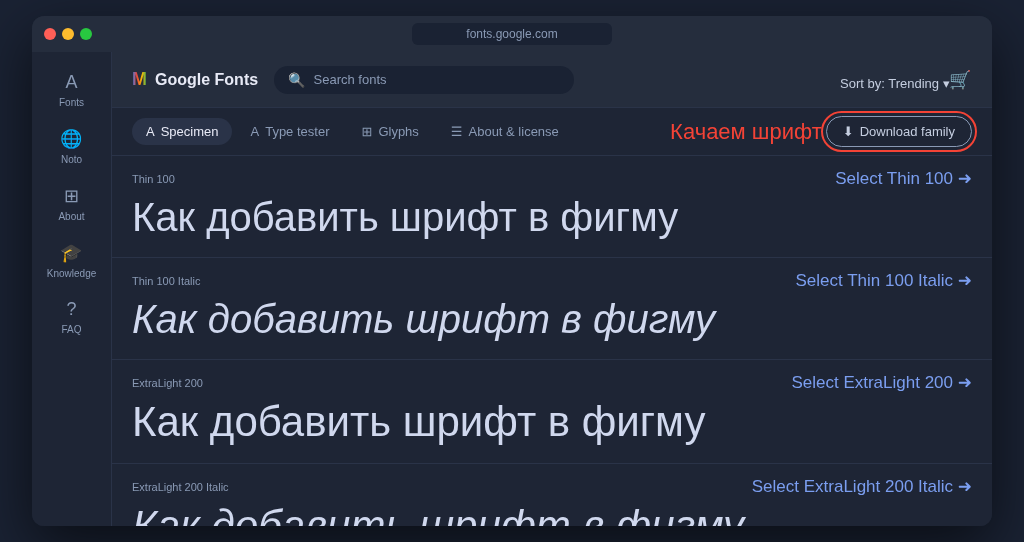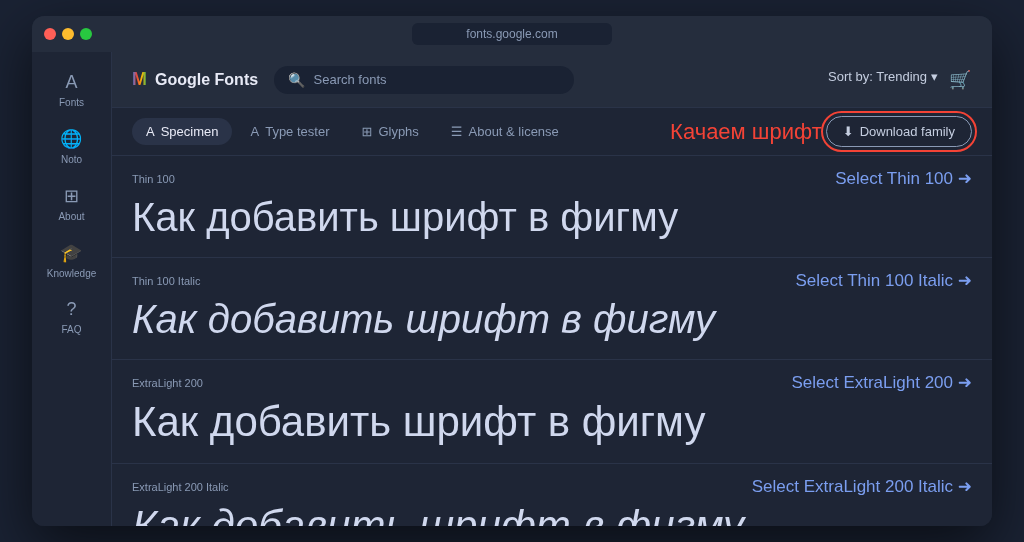--- a/index.html
+++ b/index.html
@@ -165,22 +165,22 @@
       width: 100%;
     }
 
     .search-input::placeholder {
       color: #8a9ab5;
     }
 
     .header-right {
       margin-left: auto;
       display: flex;
-      align-items: flex-start;
-      gap: 12px;
+      align-items: flex-end;
+      gap: 0;
     }
 
     .sort-btn {
       background: transparent;
       border: none;
       color: #c5cee0;
       font-size: 13px;
       cursor: pointer;
       display: flex;
       align-items: center;

